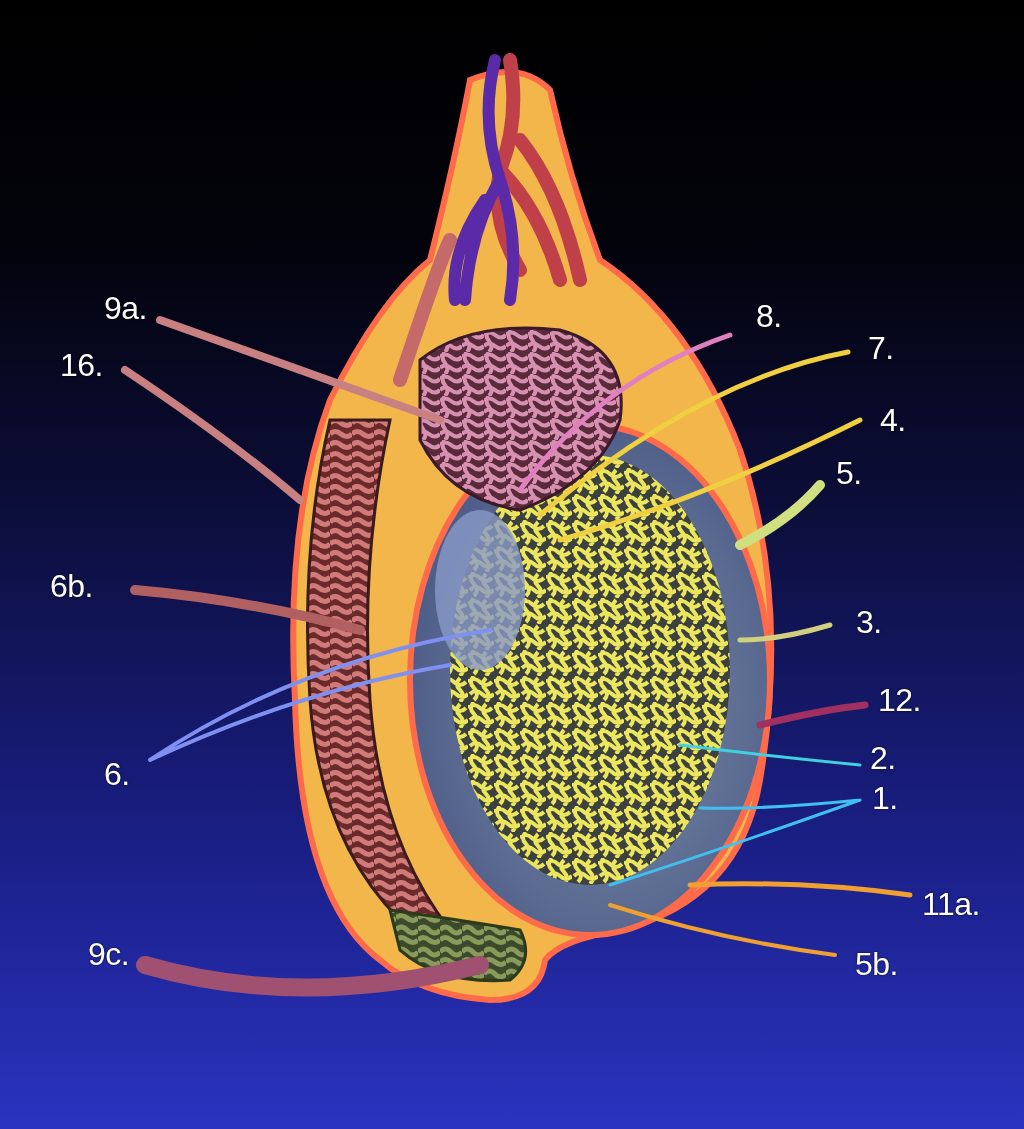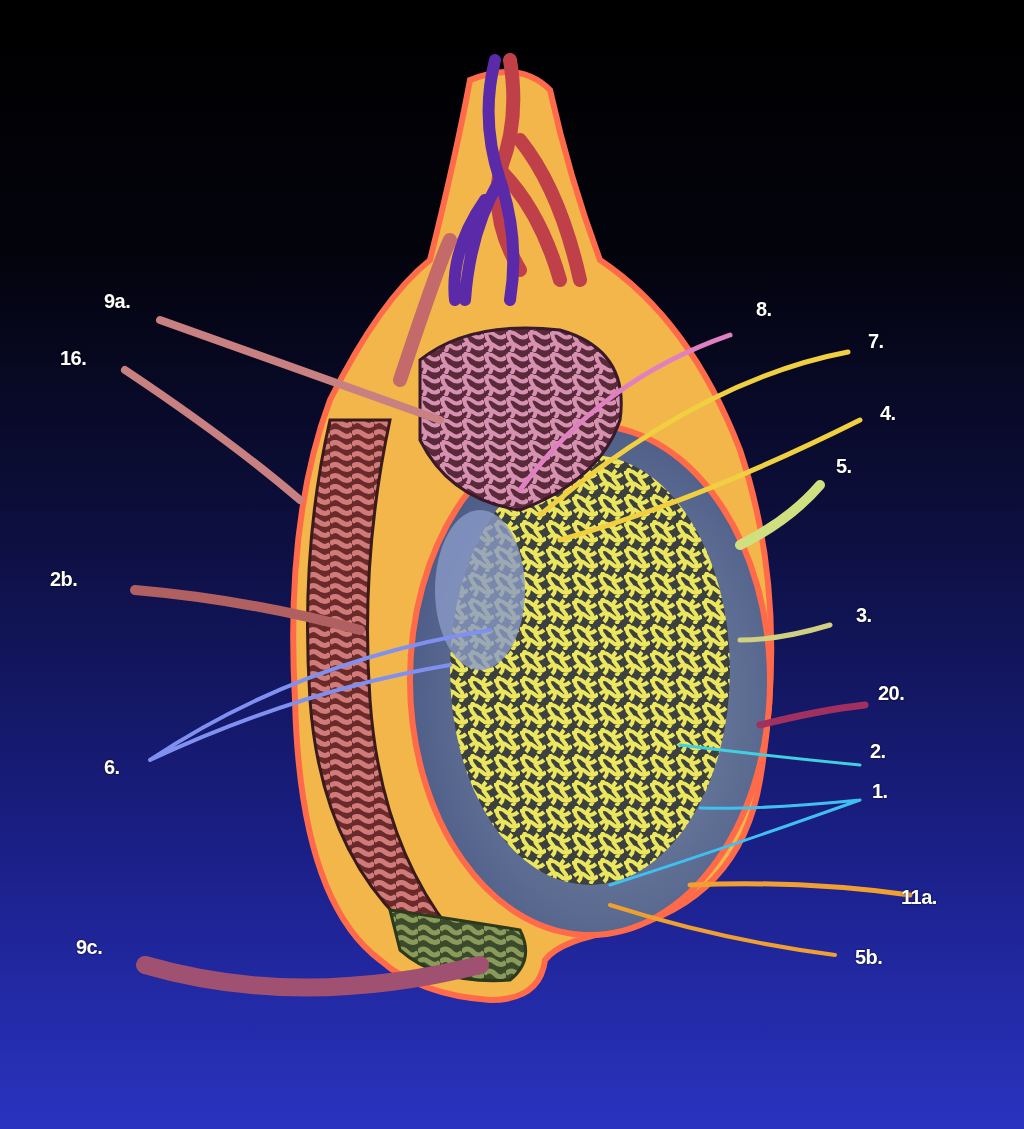--- a/index.html
+++ b/index.html
@@ -1,20 +1,20 @@
 <!DOCTYPE html>
 <html><head>
 <meta charset="utf-8">
 <style>
   html,body{margin:0;padding:0;}
   body{width:1024px;height:1129px;overflow:hidden;
     background:linear-gradient(180deg,#000000 0%,#03030c 22%,#0c0e3a 45%,#1a1f86 75%,#2a33c0 100%);
     font-family:"Liberation Sans",sans-serif;position:relative;}
   svg.art{position:absolute;left:0;top:0;}
-  .lbl{position:absolute;color:#fff;font-weight:bold;font-size:20px;letter-spacing:-0.5px;
+  .lbl{position:absolute;color:#fff;font-weight:normal;font-size:32px;letter-spacing:-0.5px;
     text-shadow:0 0 2px #000;}
 </style>
 </head>
 <body>
 
 <svg class="art" width="1024" height="1129" viewBox="0 0 1024 1129">
   <defs>
     <radialGradient id="testisFill" cx="0.55" cy="0.55" r="0.6">
       <stop offset="0" stop-color="#7f8fa8"></stop>
       <stop offset="1" stop-color="#4a5a86"></stop>
@@ -72,21 +72,21 @@
     <path d="M145 965 Q300 1010 480 965" stroke="#a05070" stroke-width="18"></path>
   </g>
 </svg>
 
 <div class="lbl" style="left:104px;top:290px">9a.</div>
 <div class="lbl" style="left:60px;top:347px">16.</div>
 <div class="lbl" style="left:756px;top:298px">8.</div>
 <div class="lbl" style="left:868px;top:330px">7.</div>
 <div class="lbl" style="left:880px;top:402px">4.</div>
 <div class="lbl" style="left:836px;top:455px">5.</div>
-<div class="lbl" style="left:50px;top:568px">2b.</div>
+<div class="lbl" style="left:50px;top:568px">6b.</div>
 <div class="lbl" style="left:856px;top:604px">3.</div>
-<div class="lbl" style="left:878px;top:682px">20.</div>
+<div class="lbl" style="left:878px;top:682px">12.</div>
 <div class="lbl" style="left:870px;top:740px">2.</div>
 <div class="lbl" style="left:872px;top:780px">1.</div>
 <div class="lbl" style="left:104px;top:756px">6.</div>
-<div class="lbl" style="left:901px;top:886px">11a.</div>
+<div class="lbl" style="left:922px;top:886px">11a.</div>
 <div class="lbl" style="left:855px;top:946px">5b.</div>
-<div class="lbl" style="left:76px;top:936px">9c.</div>
+<div class="lbl" style="left:88px;top:936px">9c.</div>
 
 </body></html>

